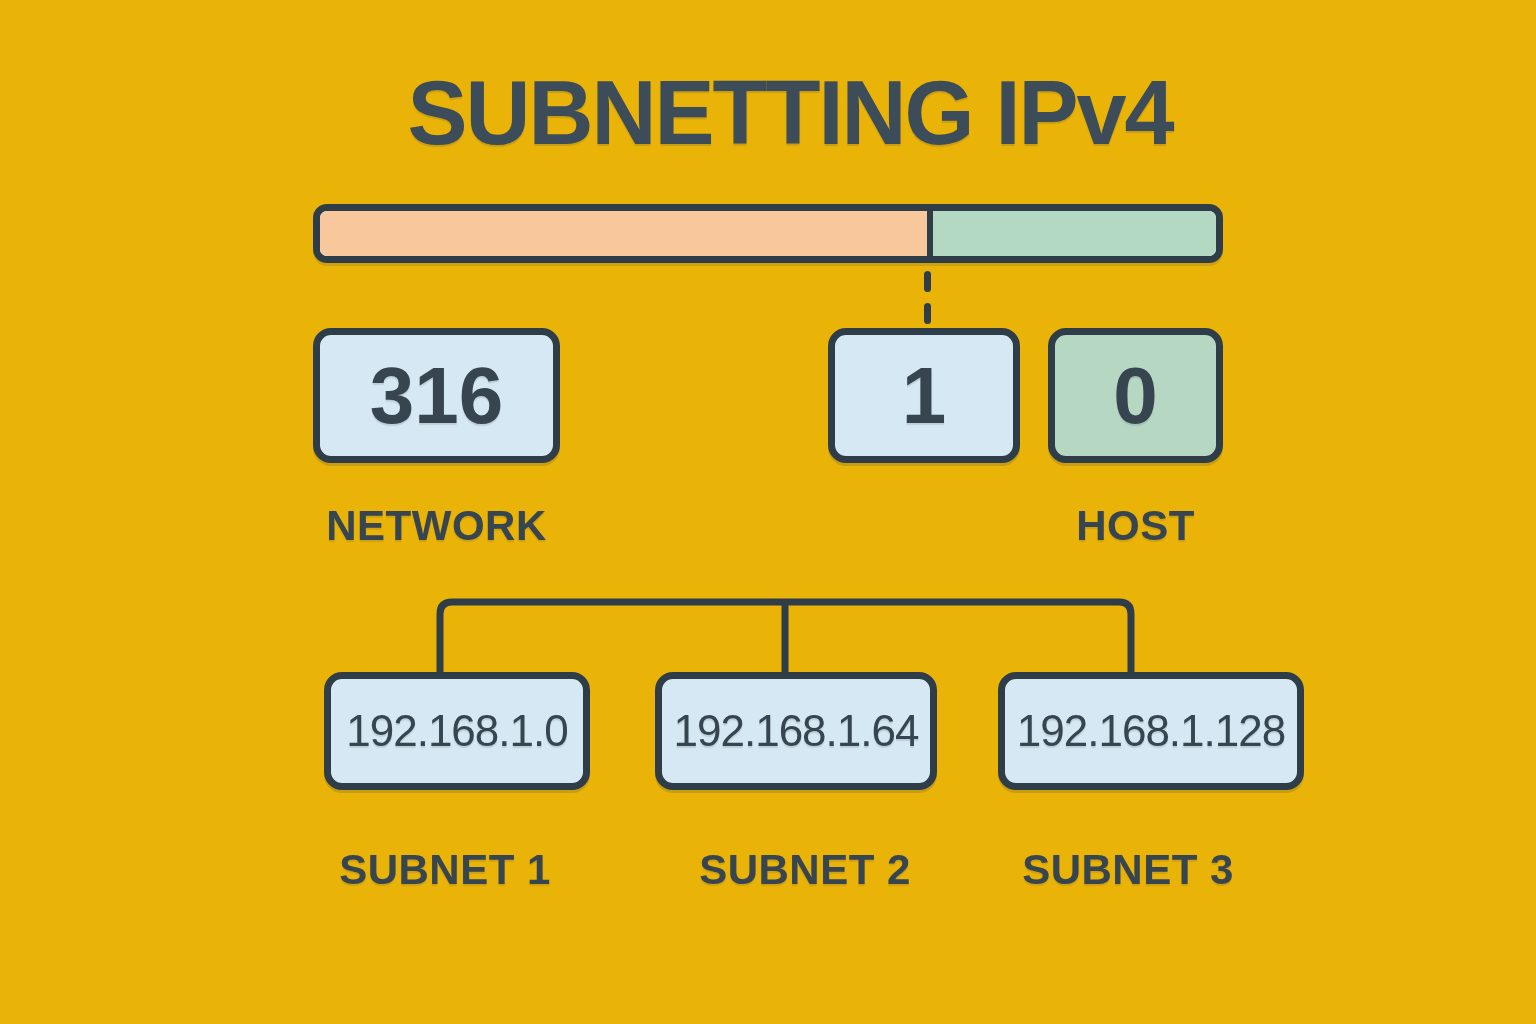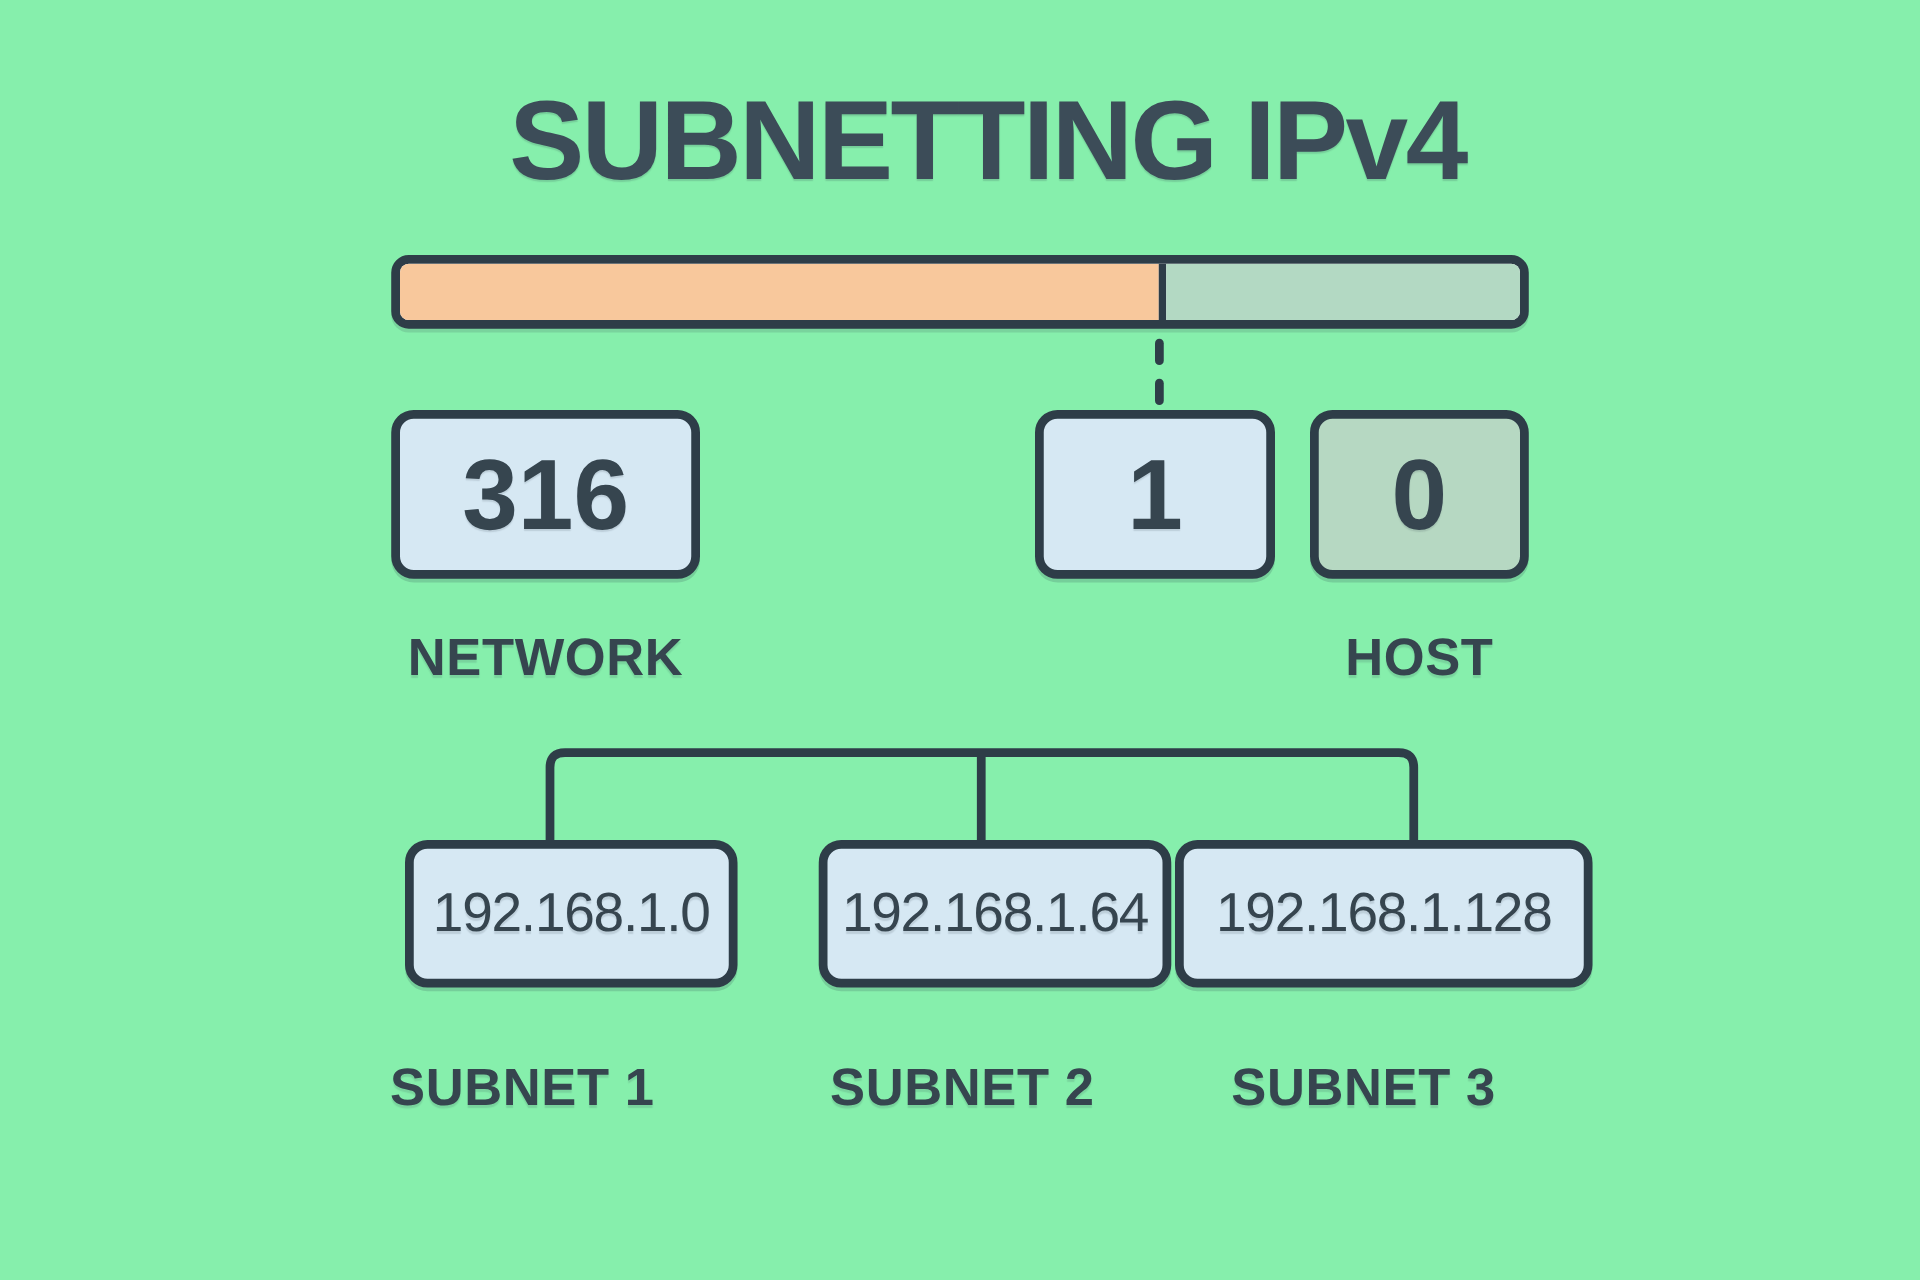--- a/index.html
+++ b/index.html
@@ -1,18 +1,18 @@
 <!DOCTYPE html>
 <html><head>
 <meta charset="utf-8">
 <style>
   html,body { margin:0; padding:0; background:#e8e8e6; }
   .canvas {
     position:relative; width:1536px; height:1024px;
-    background:#86efac; overflow:hidden;
+    background:#eab308; overflow:hidden;
     font-family:"Liberation Sans", sans-serif;
     color:#3a4955;
   }
   .title {
     position:absolute; top:62px; left:790px; transform:translateX(-50%);
     font-size:90px; font-weight:bold; letter-spacing:-2px; white-space:nowrap;
     color:#3c4c58; text-shadow:0 2px 1px rgba(46,61,72,0.18);
   }
   
   .addr-bar {
@@ -61,24 +61,24 @@
     border:7px solid #2e3d48; border-radius:18px; background:#d6e8f3;
     display:flex; align-items:center; justify-content:center;
     font-size:44px; font-weight:normal; letter-spacing:-1px; color:#36454f;
     box-shadow:0 3px 0 rgba(46,61,72,0.18);
     text-shadow:0 2px 1px rgba(46,61,72,0.15);
     white-space:nowrap;
     margin-left:12px;
   }
   .subnet-1 { left:312px; width:266px; }
   .subnet-2 { left:643px; width:282px;justify-content:center; }
-  .subnet-3 { left:928px; width:334px; }
+  .subnet-3 { left:986px; width:306px; }
   .subnet-label {
     position:absolute; top:846px; font-size:42px; font-weight:bold;
-    color:#36454f; letter-spacing:0.5px;
+    text-align:center; color:#36454f; letter-spacing:0.5px;
     text-shadow:0 2px 1px rgba(46,61,72,0.15);
   }
   .subnet-label-1 { left:312px; width:266px; }
   .subnet-label-2 { left:664px; width:282px; }
   .subnet-label-3 { left:985px; width:286px; }
 </style>
 </head>
 <body>
 
 <div class="canvas">

